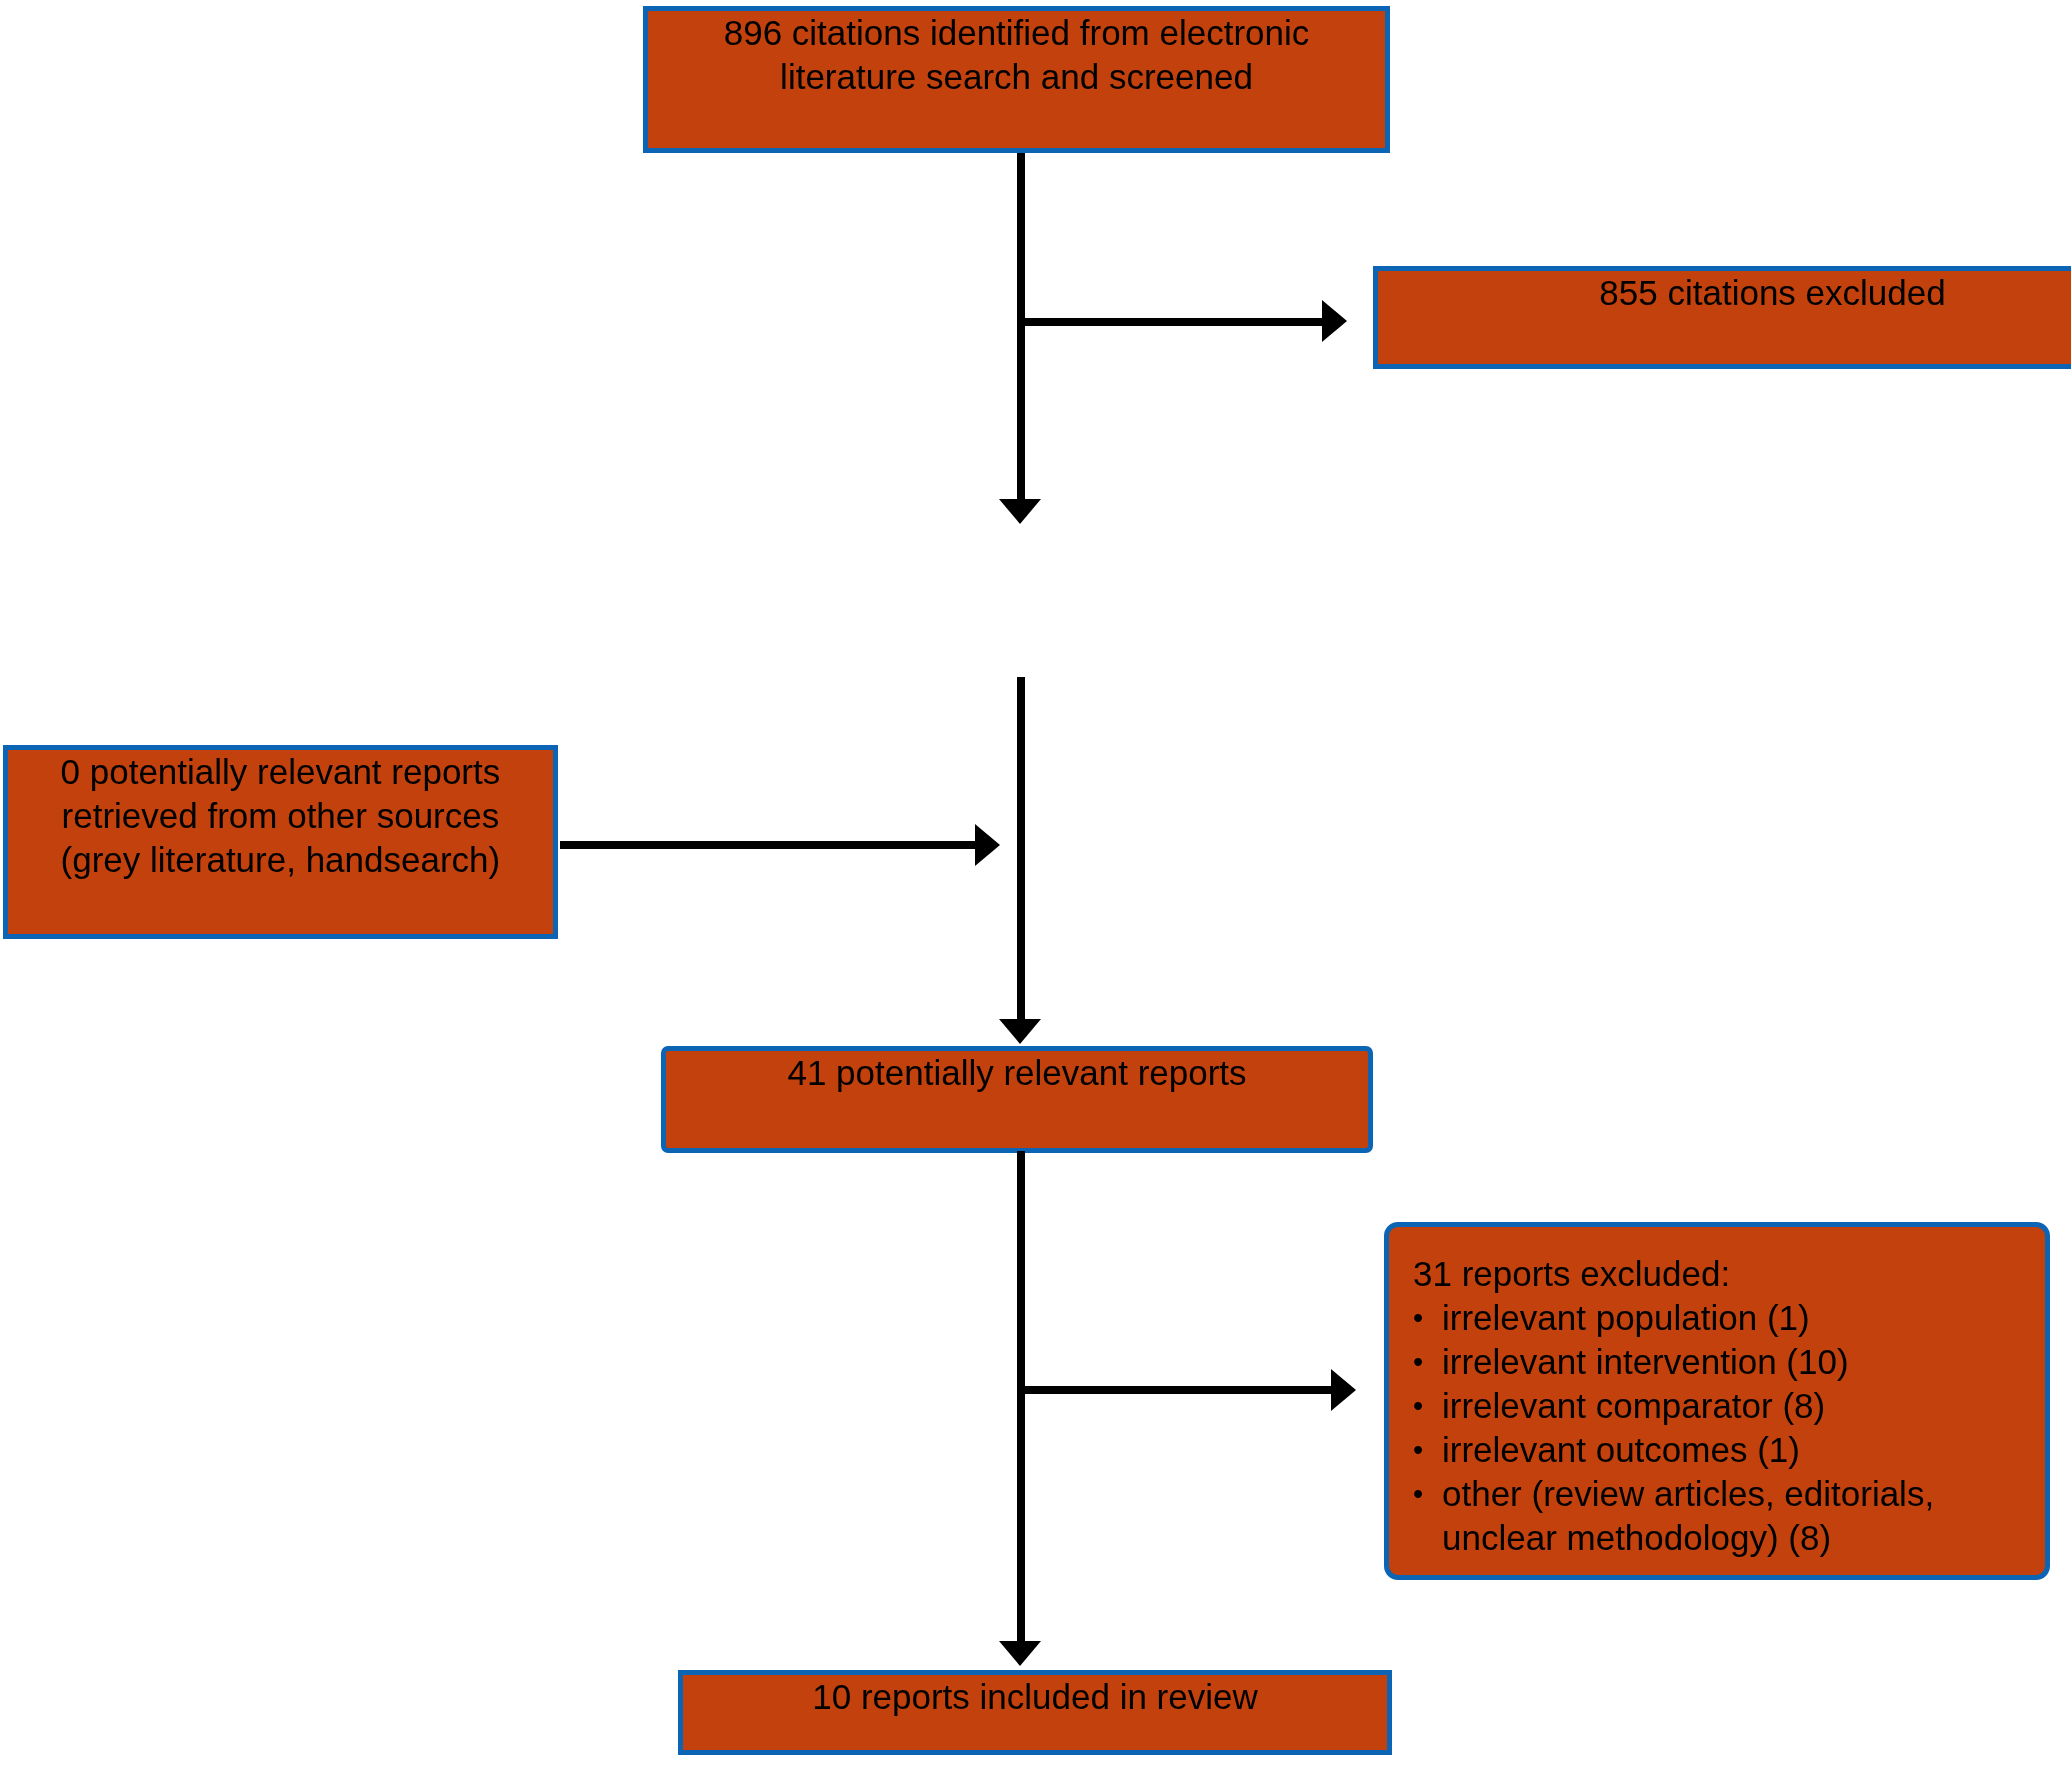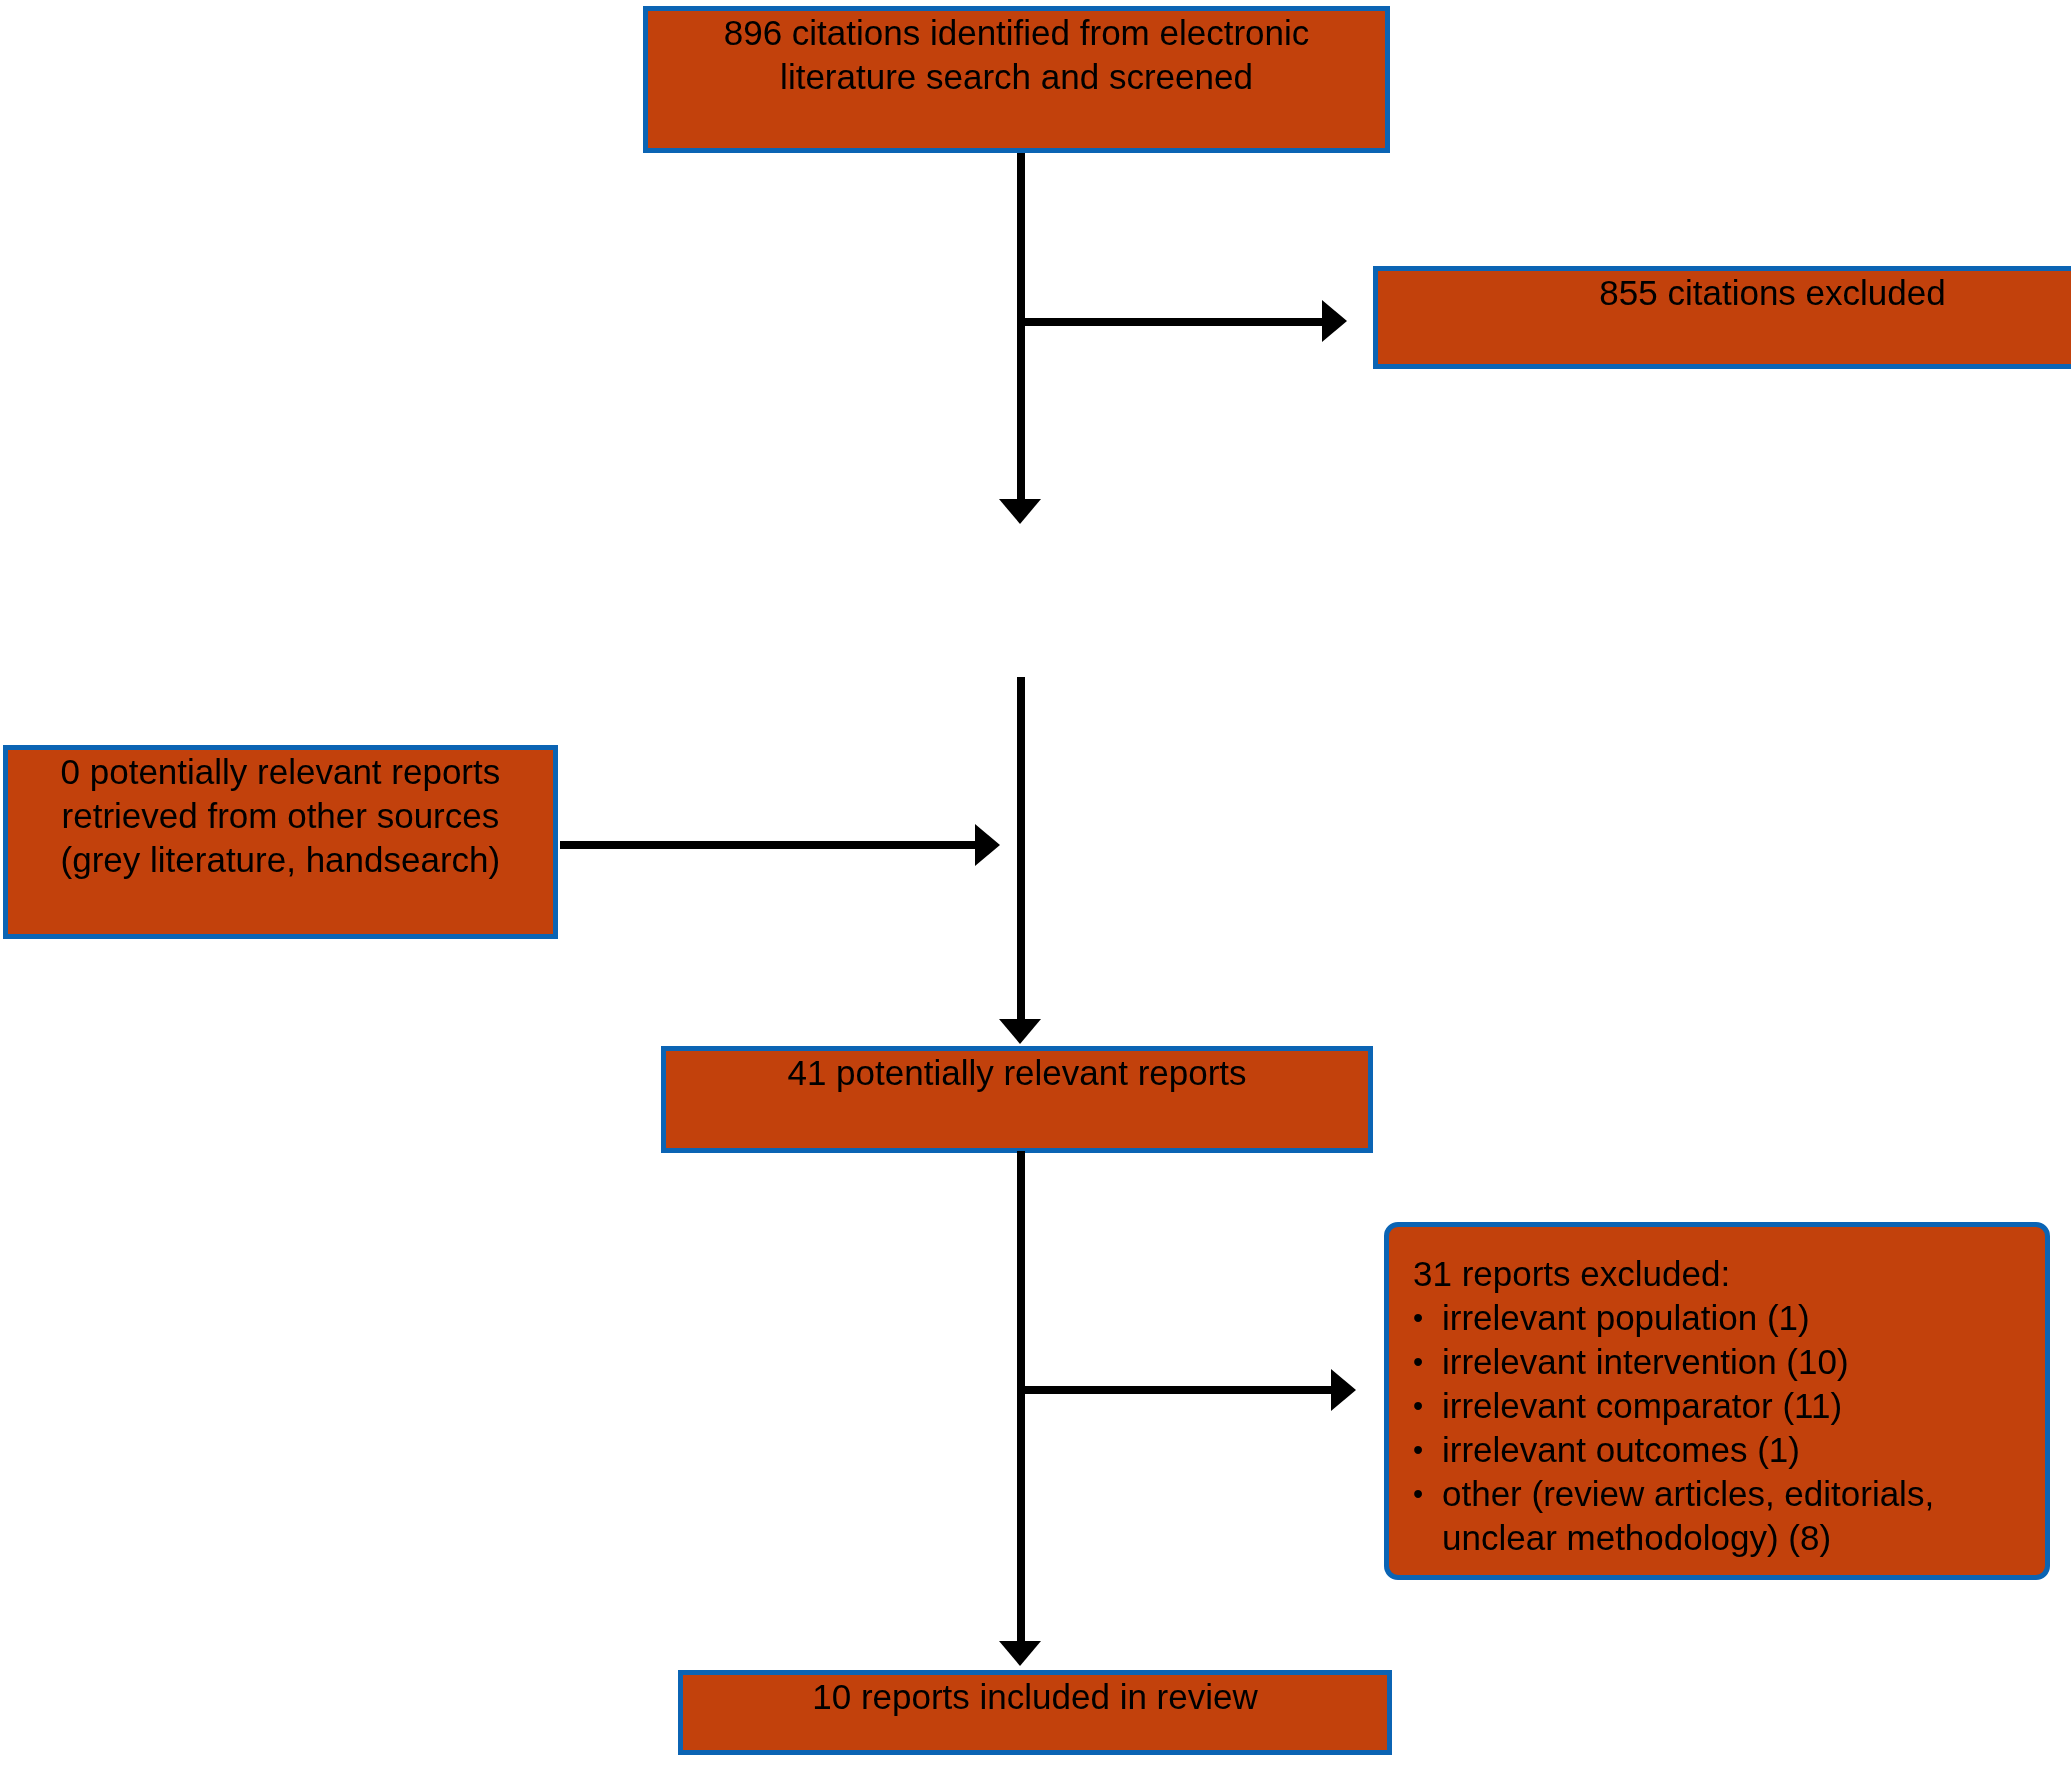--- a/index.html
+++ b/index.html
@@ -28,21 +28,21 @@
     font-size:35px;
     line-height:44px;
     text-align:center;
     white-space:pre-line;
   }
   
   #box-identified      {left:643px;  top:5.8px;    width:747px; height:147px;}
   #box-excluded1       {left:1373px; top:266px;  width:799px; height:103px;}
   #box-retrieved       {left:664px;  top:526px;  width:714px; height:153px;}
   #box-other-sources   {left:2.9px;    top:745px;  width:555px; height:194px;}
-  #box-relevant-reports{left:661px;  top:1046px; width:712px; height:107px;}
+  #box-relevant-reports{left:661px;  top:1046px; width:712px; height:107px;border-radius:7px;}
   #box-included        {left:678px;  top:1670px; width:714px; height:85px;}
   
   #box-excluded2{
     left:1384px; top:1222px; width:666px; height:358px;
     display:block;
     padding:25px 22px 19.3px 24px;
     text-align:left;
     border-radius:14px;
   }
   #box-excluded2 .title{
@@ -115,21 +115,21 @@
     <div class="li">
       <span class="bullet">•</span>
       <span class="itxt">irrelevant population (1)</span>
     </div>
     <div class="li">
       <span class="bullet">•</span>
       <span class="itxt">irrelevant intervention (10)</span>
     </div>
     <div class="li">
       <span class="bullet">•</span>
-      <span class="itxt">irrelevant comparator (11)</span>
+      <span class="itxt">irrelevant comparator (8)</span>
     </div>
     <div class="li">
       <span class="bullet">•</span>
       <span class="itxt">irrelevant outcomes (1)</span>
     </div>
     <div class="li">
       <span class="bullet">•</span>
       <span class="itxt">other (review articles, editorials, unclear methodology) (8)</span>
     </div>
   </div>

